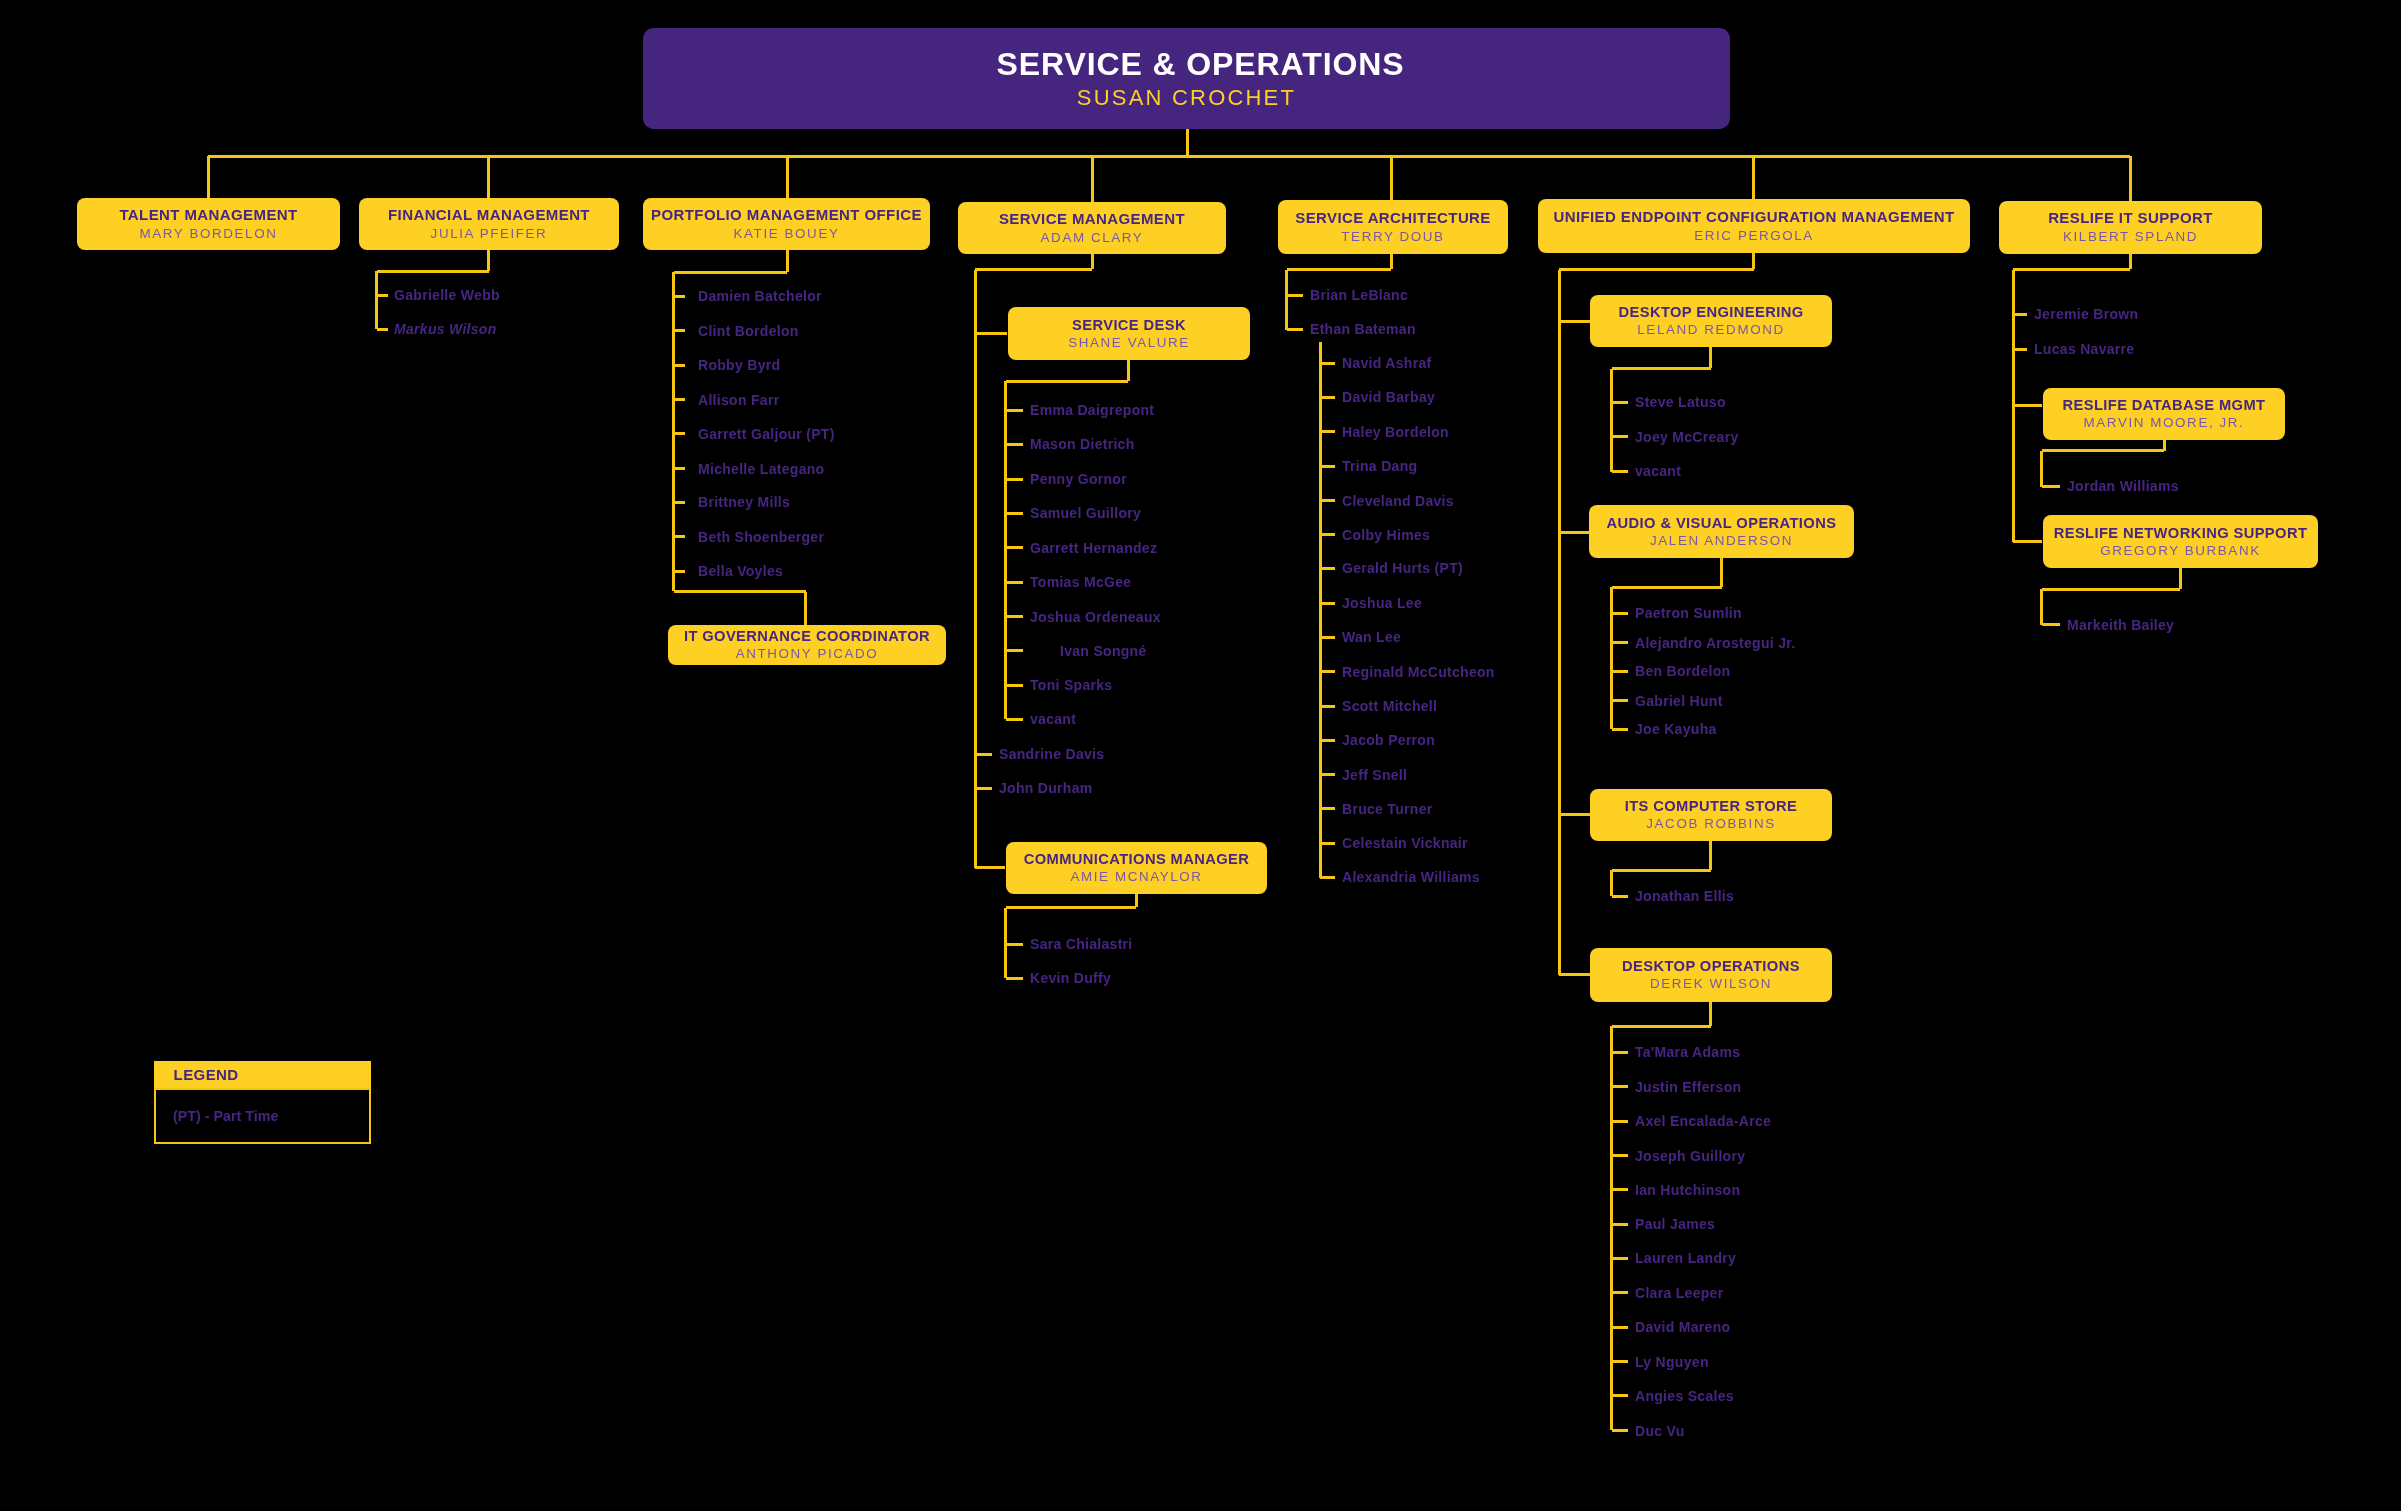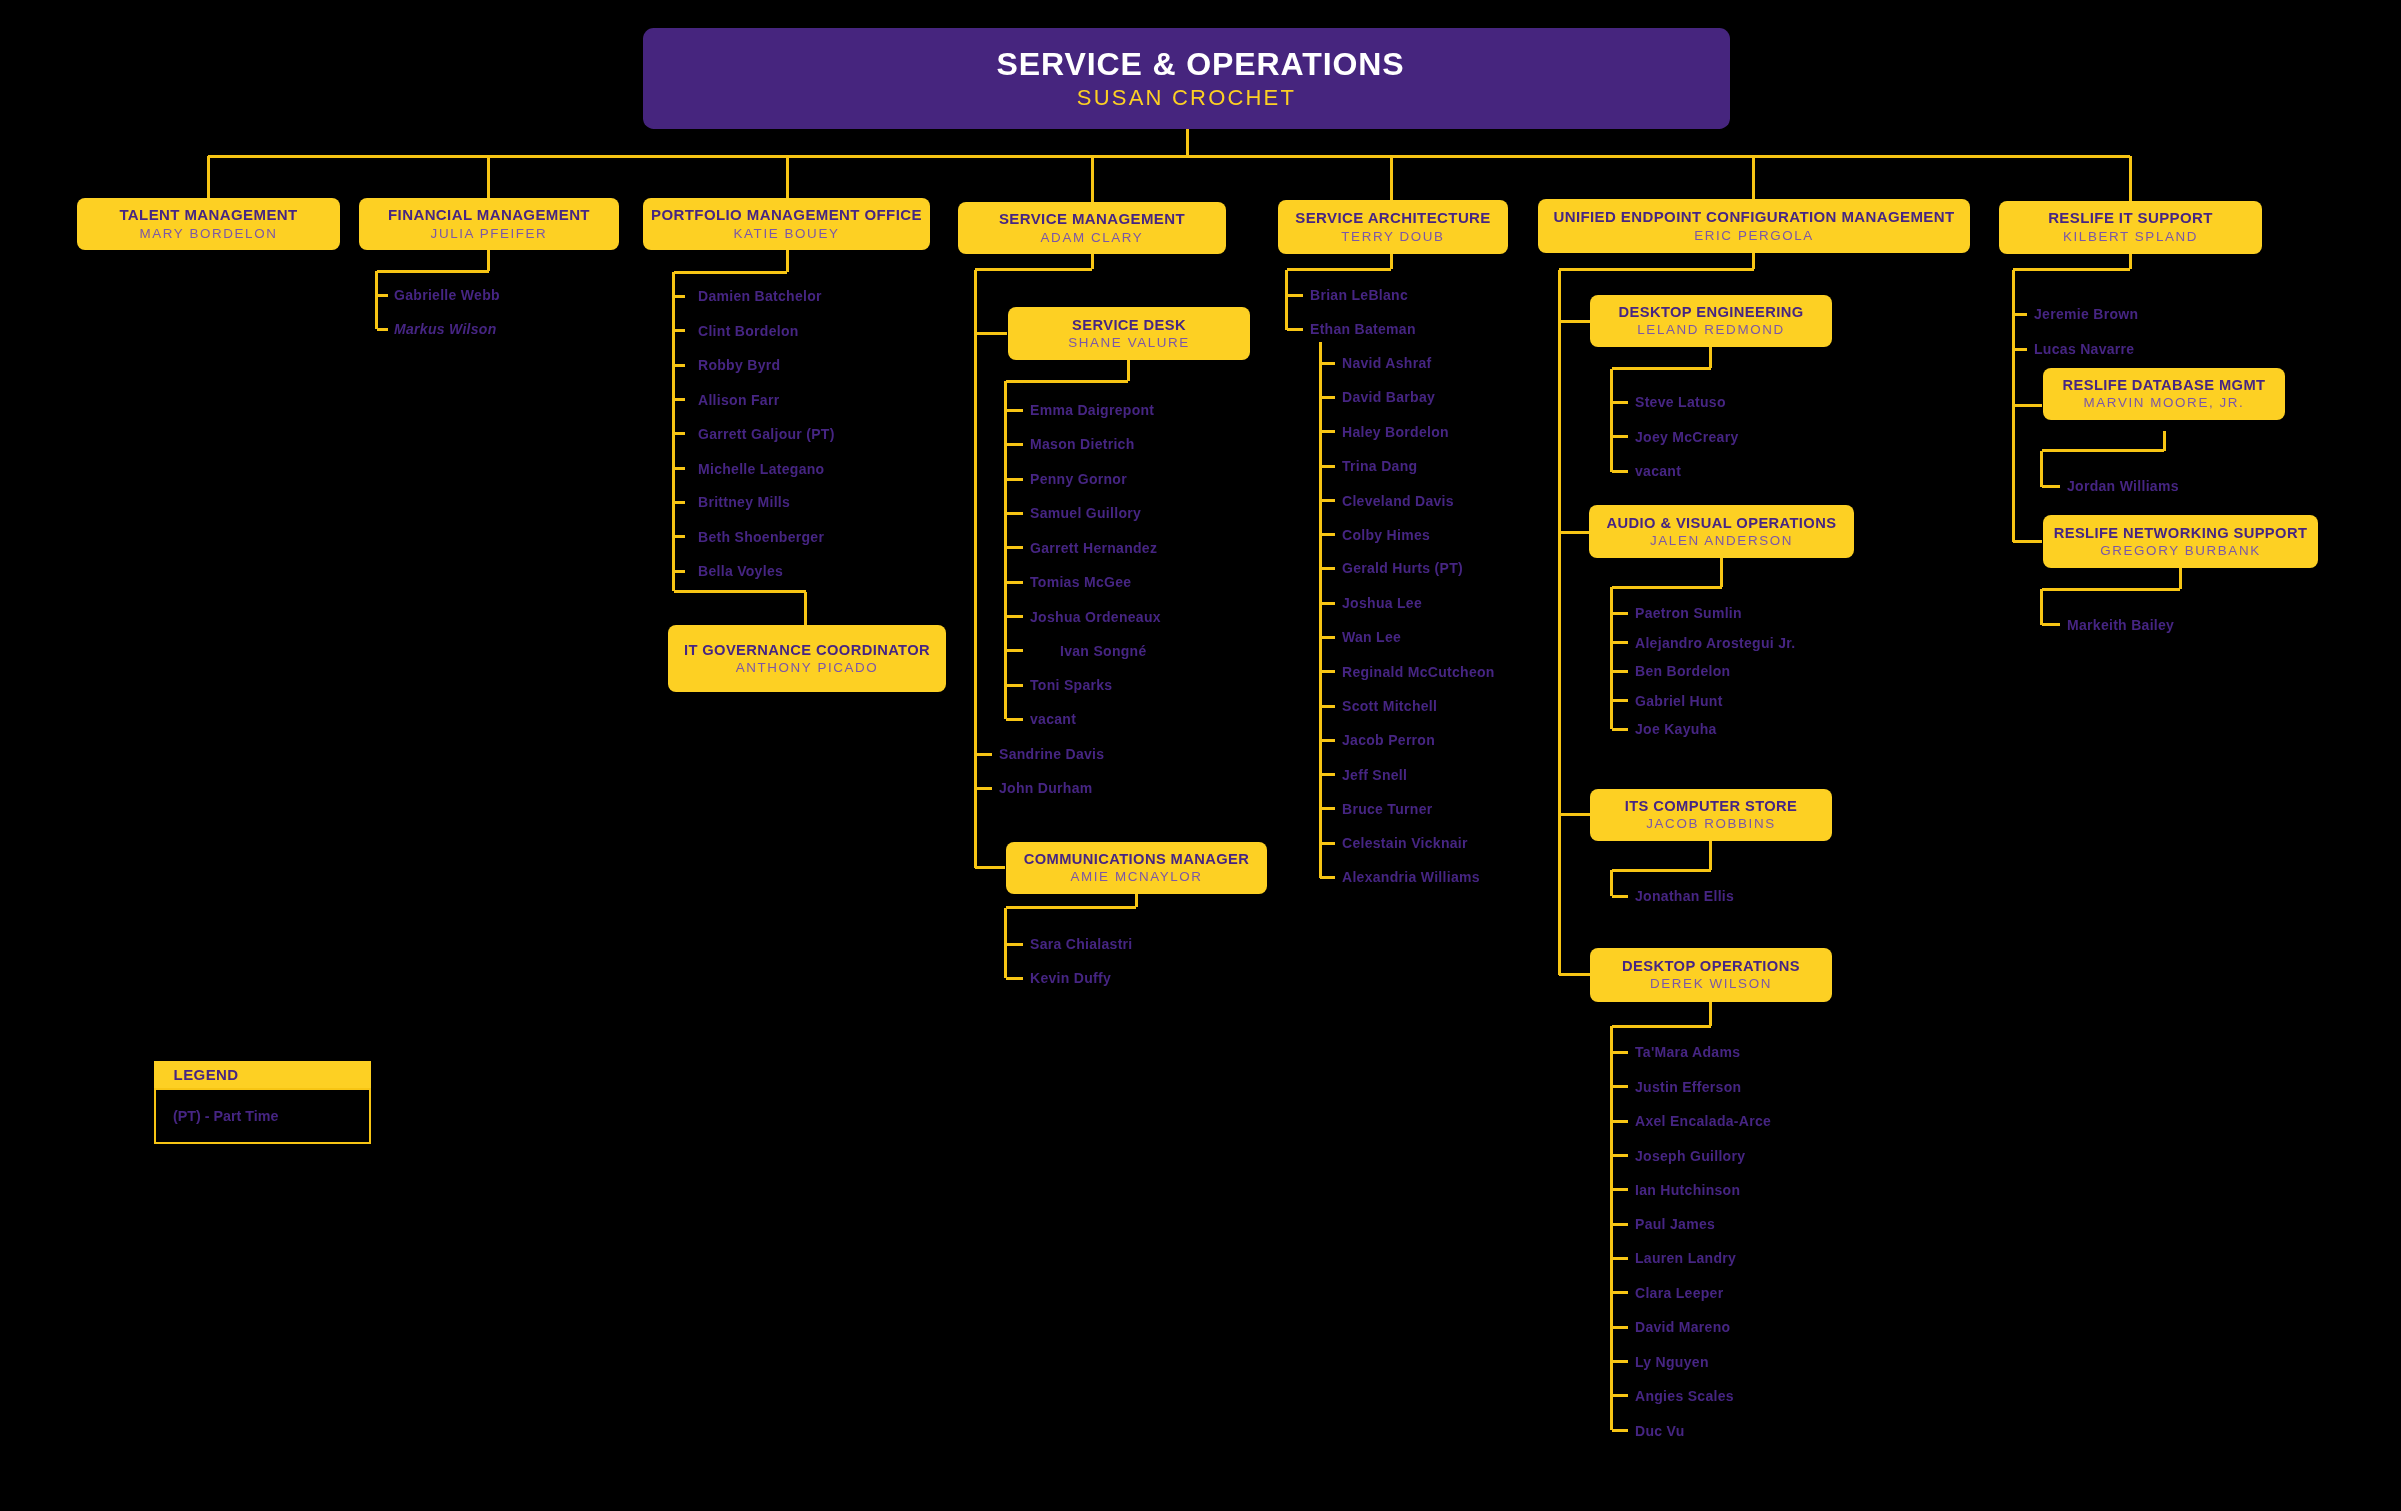--- a/index.html
+++ b/index.html
@@ -234,41 +234,41 @@
       <div class="n">KILBERT SPLAND</div>
     </div>
     <div class="box sub" style="left: 1008px; top: 307px; width: 242px; height: 53px;">
       <div class="t">SERVICE DESK</div>
       <div class="n">SHANE VALURE</div>
     </div>
     <div class="box sub" style="left: 1006px; top: 842px; width: 261px; height: 52px;">
       <div class="t">COMMUNICATIONS MANAGER</div>
       <div class="n">AMIE MCNAYLOR</div>
     </div>
-    <div class="box sub" style="left: 668px; top: 625px; width: 278px; height: 67px;">
+    <div class="box sub" style="left: 668px; top: 625px; width: 278px; height: 40px;">
       <div class="t">IT GOVERNANCE COORDINATOR</div>
       <div class="n">ANTHONY PICADO</div>
     </div>
     <div class="box sub" style="left: 1590px; top: 295px; width: 242px; height: 52px;">
       <div class="t">DESKTOP ENGINEERING</div>
       <div class="n">LELAND REDMOND</div>
     </div>
     <div class="box sub" style="left: 1589px; top: 505px; width: 265px; height: 53px;">
       <div class="t">AUDIO &amp; VISUAL OPERATIONS</div>
       <div class="n">JALEN ANDERSON</div>
     </div>
     <div class="box sub" style="left: 1590px; top: 789px; width: 242px; height: 52px;">
       <div class="t">ITS COMPUTER STORE</div>
       <div class="n">JACOB ROBBINS</div>
     </div>
     <div class="box sub" style="left: 1590px; top: 948px; width: 242px; height: 54px;">
       <div class="t">DESKTOP OPERATIONS</div>
       <div class="n">DEREK WILSON</div>
     </div>
-    <div class="box sub" style="left: 2043px; top: 368px; width: 242px; height: 52px;">
+    <div class="box sub" style="left: 2043px; top: 388px; width: 242px; height: 52px;">
       <div class="t">RESLIFE DATABASE MGMT</div>
       <div class="n">MARVIN MOORE, JR.</div>
     </div>
     <div class="box sub" style="left: 2043px; top: 515px; width: 275px; height: 53px;">
       <div class="t">RESLIFE NETWORKING SUPPORT</div>
       <div class="n">GREGORY BURBANK</div>
     </div>
     <div class="member" style="left: 394px; top: 295px;">Gabrielle Webb</div>
     <div class="member" style="left: 394px; top: 329px; font-style: italic;">Markus Wilson</div>
     <div class="member" style="left: 698px; top: 296px;">Damien Batchelor</div>

